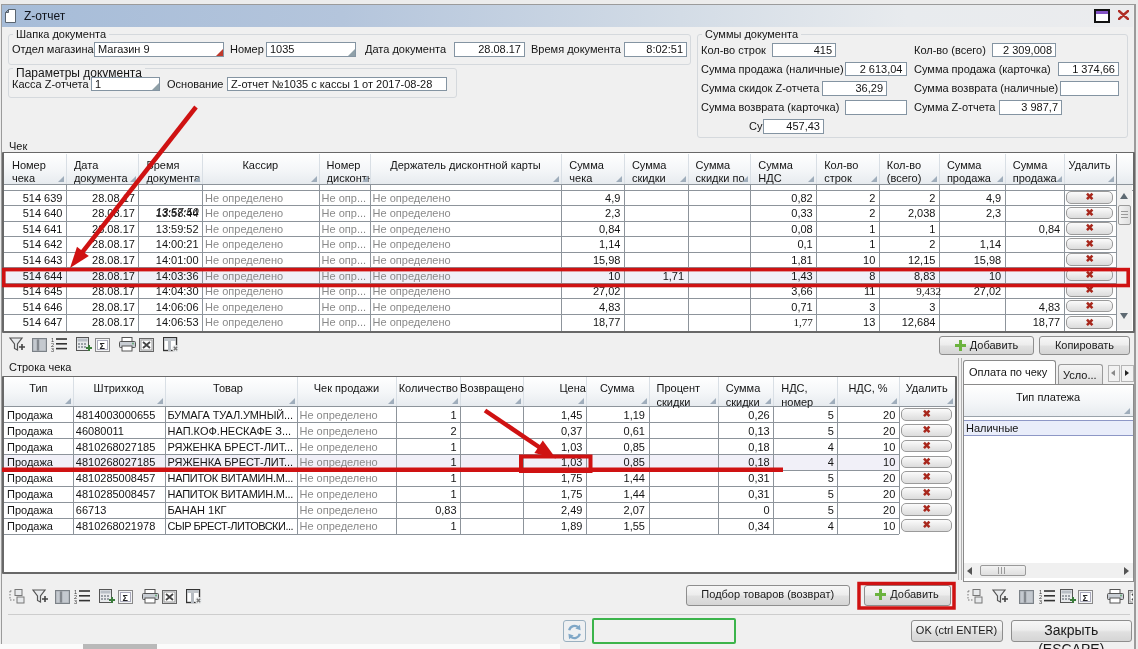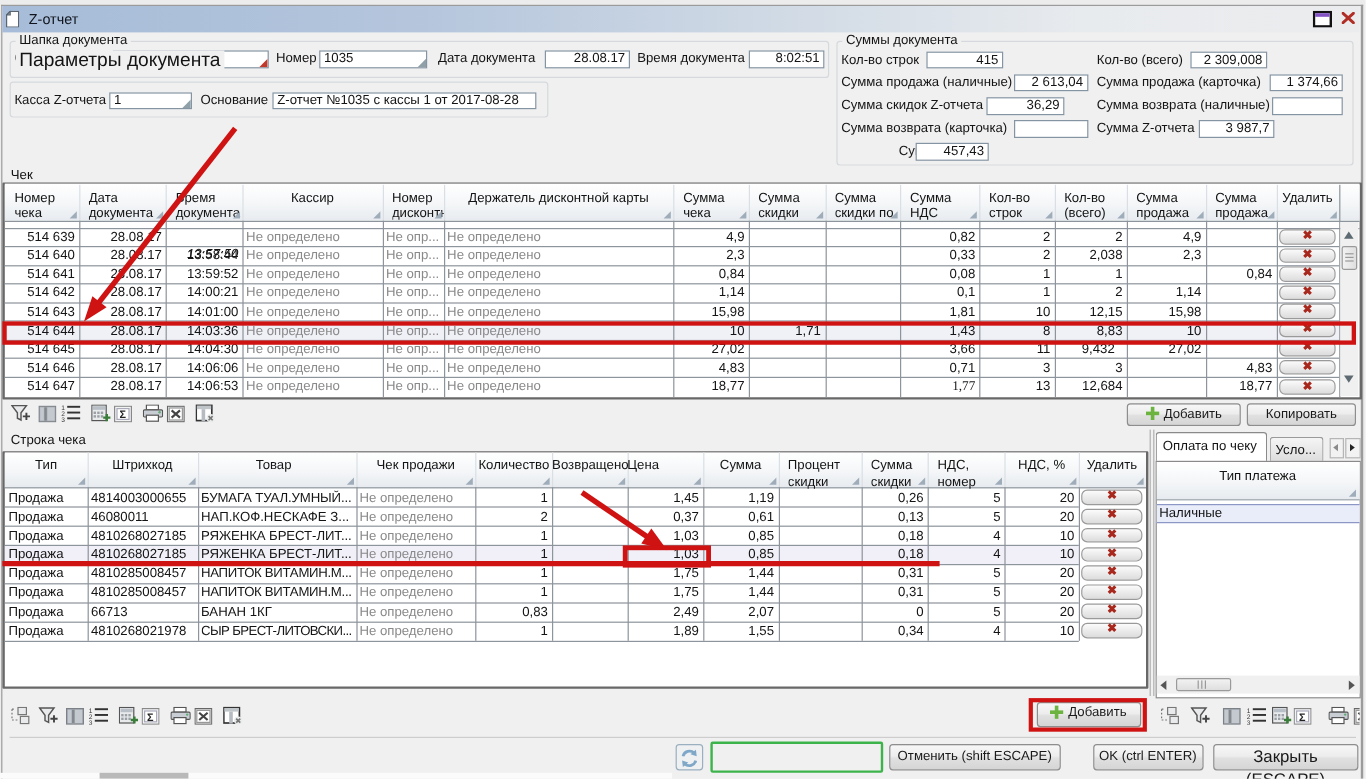--- a/index.html
+++ b/index.html
@@ -19,21 +19,21 @@
 <div style="position:absolute;left:13px;top:27.5px;height:13px;line-height:13px;white-space:nowrap;font-size:11px"><span style="background:#f0f0f0;padding:0 3px">Шапка документа</span></div>
 <div style="position:absolute;left:12px;top:43px;height:13px;line-height:13px;white-space:nowrap;">Отдел магазина</div>
 <div style="position:absolute;left:94px;top:42px;width:130px;height:14.5px;background:#fff;border:1px solid #8494a2;box-sizing:border-box;line-height:12.5px;font-size:11px;padding-left:3px;overflow:hidden">Магазин 9<div style="position:absolute;right:0;bottom:0;width:0;height:0;border-left:7px solid transparent;border-bottom:7px solid #c0392b"></div></div>
 <div style="position:absolute;left:230px;top:43px;height:13px;line-height:13px;white-space:nowrap;">Номер</div>
 <div style="position:absolute;left:266px;top:42px;width:90px;height:14.5px;background:#fff;border:1px solid #8494a2;box-sizing:border-box;line-height:12.5px;font-size:11px;padding-left:3px;overflow:hidden">1035<div style="position:absolute;right:0;bottom:0;width:0;height:0;border-left:7px solid transparent;border-bottom:7px solid #8fa0a8"></div></div>
 <div style="position:absolute;left:365px;top:43px;height:13px;line-height:13px;white-space:nowrap;">Дата документа</div>
 <div style="position:absolute;left:454px;top:42px;width:71px;height:14.5px;background:#fff;border:1px solid #8494a2;box-sizing:border-box;line-height:12.5px;font-size:11px;padding-right:3px;text-align:right;overflow:hidden">28.08.17</div>
 <div style="position:absolute;left:531px;top:43px;height:13px;line-height:13px;white-space:nowrap;">Время документа</div>
 <div style="position:absolute;left:624px;top:42px;width:63px;height:14.5px;background:#fff;border:1px solid #8494a2;box-sizing:border-box;line-height:12.5px;font-size:11px;padding-right:3px;text-align:right;overflow:hidden">8:02:51</div>
 <div style="position:absolute;left:8px;top:67.5px;width:447px;height:28px;border:1px solid #d5d9dd;border-radius:3px"></div>
-<div style="position:absolute;left:13px;top:44px;height:13px;line-height:13px;white-space:nowrap;font-size:16px"><span style="background:#f0f0f0;padding:0 3px">Параметры документа</span></div>
+<div style="position:absolute;left:13px;top:67px;height:13px;line-height:13px;white-space:nowrap;font-size:12px"><span style="background:#f0f0f0;padding:0 3px">Параметры документа</span></div>
 <div style="position:absolute;left:12px;top:77.5px;height:13px;line-height:13px;white-space:nowrap;">Касса Z-отчета</div>
 <div style="position:absolute;left:91px;top:76.5px;width:69px;height:14.5px;background:#fff;border:1px solid #8494a2;box-sizing:border-box;line-height:12.5px;font-size:11px;padding-left:3px;overflow:hidden">1<div style="position:absolute;right:0;bottom:0;width:0;height:0;border-left:7px solid transparent;border-bottom:7px solid #8fa0a8"></div></div>
 <div style="position:absolute;left:167px;top:77.5px;height:13px;line-height:13px;white-space:nowrap;">Основание</div>
 <div style="position:absolute;left:227px;top:76.5px;width:220px;height:14.5px;background:#fff;border:1px solid #8494a2;box-sizing:border-box;line-height:12.5px;font-size:11px;padding-left:3px;overflow:hidden">Z-отчет №1035 с кассы 1 от 2017-08-28</div>
 <div style="position:absolute;left:697px;top:33.5px;width:429px;height:102px;border:1px solid #d5d9dd;border-radius:3px"></div>
 <div style="position:absolute;left:702px;top:27.5px;height:13px;line-height:13px;white-space:nowrap;font-size:11px"><span style="background:#f0f0f0;padding:0 3px">Суммы документа</span></div>
 <div style="position:absolute;left:701px;top:43.8px;height:13px;line-height:13px;white-space:nowrap;">Кол-во строк</div>
 <div style="position:absolute;left:772px;top:42.8px;width:64px;height:14.5px;background:#fff;border:1px solid #8494a2;box-sizing:border-box;line-height:12.5px;font-size:11px;padding-right:3px;text-align:right;overflow:hidden">415</div>
 <div style="position:absolute;left:914px;top:43.8px;height:13px;line-height:13px;white-space:nowrap;">Кол-во (всего)</div>
 <div style="position:absolute;left:992px;top:42.8px;width:64px;height:14.5px;background:#fff;border:1px solid #8494a2;box-sizing:border-box;line-height:12.5px;font-size:11px;padding-right:3px;text-align:right;overflow:hidden">2 309,008</div>
@@ -211,21 +211,21 @@
 <div style="position:absolute;left:1066.2px;top:268.9px;width:46.8px;height:12.6px;border:1px solid #9a9a9a;border-radius:5px;background:linear-gradient(180deg,#fbfbfb,#dcdcdc);box-sizing:border-box;text-align:center;line-height:10.6px;font-size:10px;color:#a8281d;font-weight:bold">✖</div>
 <div style="position:absolute;right:1075.6px;top:285.1px;height:13px;line-height:13px;white-space:nowrap;">514 645</div>
 <div style="position:absolute;right:1003.1px;top:285.1px;height:13px;line-height:13px;white-space:nowrap;">28.08.17</div>
 <div style="position:absolute;right:939.4px;top:285.1px;height:13px;line-height:13px;white-space:nowrap;">14:04:30</div>
 <div style="position:absolute;left:205.1px;top:285.1px;height:13px;line-height:13px;white-space:nowrap;color:#8a8a8a">Не определено</div>
 <div style="position:absolute;left:321.6px;top:285.1px;height:13px;line-height:13px;white-space:nowrap;color:#8a8a8a">Не опр...</div>
 <div style="position:absolute;left:372.6px;top:285.1px;height:13px;line-height:13px;white-space:nowrap;color:#8a8a8a">Не определено</div>
 <div style="position:absolute;right:517.6px;top:285.1px;height:13px;line-height:13px;white-space:nowrap;">27,02</div>
 <div style="position:absolute;right:325.3px;top:285.1px;height:13px;line-height:13px;white-space:nowrap;">3,66</div>
 <div style="position:absolute;right:262.7px;top:285.1px;height:13px;line-height:13px;white-space:nowrap;">11</div>
-<div style="position:absolute;right:209px;top:285.1px;height:13px;line-height:13px;white-space:nowrap;">9,432</div>
+<div style="position:absolute;right:197px;top:285.1px;height:13px;line-height:13px;white-space:nowrap;font-family:Liberation Serif, serif;">9,432</div>
 <div style="position:absolute;right:136.8px;top:285.1px;height:13px;line-height:13px;white-space:nowrap;">27,02</div>
 <div style="position:absolute;left:1066.2px;top:284.4px;width:46.8px;height:12.6px;border:1px solid #9a9a9a;border-radius:5px;background:linear-gradient(180deg,#fbfbfb,#dcdcdc);box-sizing:border-box;text-align:center;line-height:10.6px;font-size:10px;color:#a8281d;font-weight:bold">✖</div>
 <div style="position:absolute;right:1075.6px;top:300.6px;height:13px;line-height:13px;white-space:nowrap;">514 646</div>
 <div style="position:absolute;right:1003.1px;top:300.6px;height:13px;line-height:13px;white-space:nowrap;">28.08.17</div>
 <div style="position:absolute;right:939.4px;top:300.6px;height:13px;line-height:13px;white-space:nowrap;">14:06:06</div>
 <div style="position:absolute;left:205.1px;top:300.6px;height:13px;line-height:13px;white-space:nowrap;color:#8a8a8a">Не определено</div>
 <div style="position:absolute;left:321.6px;top:300.6px;height:13px;line-height:13px;white-space:nowrap;color:#8a8a8a">Не опр...</div>
 <div style="position:absolute;left:372.6px;top:300.6px;height:13px;line-height:13px;white-space:nowrap;color:#8a8a8a">Не определено</div>
 <div style="position:absolute;right:517.6px;top:300.6px;height:13px;line-height:13px;white-space:nowrap;">4,83</div>
 <div style="position:absolute;right:325.3px;top:300.6px;height:13px;line-height:13px;white-space:nowrap;">0,71</div>
@@ -329,21 +329,21 @@
 <div style="position:absolute;left:72.8px;top:382px;width:91.7px;text-align:center;height:13px;line-height:13px;font-size:11px">Штрихкод</div>
 <div style="position:absolute;left:156.5px;top:398.3px;width:0;height:0;border-left:6px solid transparent;border-bottom:6px solid #9fadbb"></div>
 <div style="position:absolute;left:162px;top:382px;width:132px;text-align:center;height:13px;line-height:13px;font-size:11px">Товар</div>
 <div style="position:absolute;left:288.5px;top:398.3px;width:0;height:0;border-left:6px solid transparent;border-bottom:6px solid #9fadbb"></div>
 <div style="position:absolute;left:296.5px;top:382px;width:99.9px;text-align:center;height:13px;line-height:13px;font-size:11px">Чек продажи</div>
 <div style="position:absolute;left:388.4px;top:398.3px;width:0;height:0;border-left:6px solid transparent;border-bottom:6px solid #9fadbb"></div>
 <div style="position:absolute;left:396.4px;top:382px;width:63.7px;text-align:center;height:13px;line-height:13px;font-size:11px">Количество</div>
 <div style="position:absolute;left:452.1px;top:398.3px;width:0;height:0;border-left:6px solid transparent;border-bottom:6px solid #9fadbb"></div>
 <div style="position:absolute;left:460.1px;top:382px;width:62.7px;text-align:center;height:13px;line-height:13px;font-size:11px">Возвращено</div>
 <div style="position:absolute;left:514.8px;top:398.3px;width:0;height:0;border-left:6px solid transparent;border-bottom:6px solid #9fadbb"></div>
-<div style="position:absolute;left:522.8px;top:382px;width:63.1px;text-align:left;height:13px;line-height:13px;font-size:11px">Цена</div>
+<div style="position:absolute;left:522.8px;top:382px;width:63.1px;text-align:right;height:13px;line-height:13px;font-size:11px">Цена</div>
 <div style="position:absolute;left:577.9px;top:398.3px;width:0;height:0;border-left:6px solid transparent;border-bottom:6px solid #9fadbb"></div>
 <div style="position:absolute;left:585.9px;top:382px;width:62.6px;text-align:center;height:13px;line-height:13px;font-size:11px">Сумма</div>
 <div style="position:absolute;left:640.5px;top:398.3px;width:0;height:0;border-left:6px solid transparent;border-bottom:6px solid #9fadbb"></div>
 <div style="position:absolute;left:656.5px;top:382px;height:13px;line-height:13px;white-space:nowrap;width:61.2px;overflow:hidden">Процент</div>
 <div style="position:absolute;left:656.5px;top:395.5px;height:13px;line-height:13px;white-space:nowrap;width:61.2px;overflow:hidden">скидки</div>
 <div style="position:absolute;left:709.7px;top:398.3px;width:0;height:0;border-left:6px solid transparent;border-bottom:6px solid #9fadbb"></div>
 <div style="position:absolute;left:725.7px;top:382px;height:13px;line-height:13px;white-space:nowrap;width:47.5px;overflow:hidden">Сумма</div>
 <div style="position:absolute;left:725.7px;top:395.5px;height:13px;line-height:13px;white-space:nowrap;width:47.5px;overflow:hidden">скидки</div>
 <div style="position:absolute;left:765.2px;top:398.3px;width:0;height:0;border-left:6px solid transparent;border-bottom:6px solid #9fadbb"></div>
 <div style="position:absolute;left:781.2px;top:382px;height:13px;line-height:13px;white-space:nowrap;width:56.1px;overflow:hidden">НДС,</div>
@@ -537,20 +537,21 @@
       <rect x="2" y="2" width="11" height="10" fill="#fff" stroke="#999"></rect>
       <path d="M4 4 L11 10 M11 4 L4 10" stroke="#444" stroke-width="1.8"></path>
     </svg>
 <svg style="position:absolute;left:186px;top:589px" width="16" height="15" viewBox="0 0 16 15">
       <rect x="0.5" y="0.5" width="13" height="13" fill="#fff" stroke="#333" stroke-width="1.4"></rect>
       <rect x="1" y="1" width="12" height="3" fill="#c0c5ca"></rect>
       <rect x="5" y="4" width="3" height="10" fill="#b6bbc1"></rect>
       <circle cx="12.5" cy="11.5" r="3.4" fill="#e9ebec"></circle>
       <path d="M10.8 9.8 L14.2 13.2 M14.2 9.8 L10.8 13.2" stroke="#777" stroke-width="1.4"></path>
     </svg>
+<div style="position:absolute;left:686px;top:585px;width:163.5px;height:20.5px;border:1px solid #8e8e8e;border-radius:3px;background:linear-gradient(180deg,#f7f7f7 0%,#ededed 45%,#e0e0e0 55%,#d5d5d5 100%);box-sizing:border-box;text-align:center;line-height:17.5px;font-size:11px;color:#1a1a1a">Подбор товаров (возврат)</div>
 <div style="position:absolute;left:863.5px;top:585px;width:87px;height:20.5px;border:1px solid #8e8e8e;border-radius:3px;background:linear-gradient(180deg,#f7f7f7 0%,#ededed 45%,#e0e0e0 55%,#d5d5d5 100%);box-sizing:border-box;text-align:center;line-height:17.5px;font-size:11px;color:#1a1a1a"><span style="display:inline-block;position:relative;width:11px;height:11px;vertical-align:-2px;margin-right:4px"><span style="position:absolute;left:0;top:4px;width:11px;height:3px;background:#6cb33f"></span><span style="position:absolute;left:4px;top:0;width:3px;height:11px;background:#6cb33f"></span></span>Добавить</div>
 <div style="position:absolute;left:963px;top:585px;width:170px;height:22px;overflow:hidden">
       <div style="position:relative;width:200px;height:22px">
 <svg style="position:absolute;left:3px;top:4px" width="17" height="15" viewBox="0 0 17 15">
           <rect x="7" y="0.5" width="7" height="6" fill="#e8eaec" stroke="#777"></rect>
           <rect x="9" y="8" width="7" height="6" fill="#e8eaec" stroke="#777"></rect>
           <path d="M2 2 L5 2 M2 2 L2 11 L7 11" fill="none" stroke="#777" stroke-width="1" stroke-dasharray="1.5,1.5"></path>
         </svg>
 <svg style="position:absolute;left:29px;top:4px" width="17" height="15" viewBox="0 0 17 15">
           <path d="M1 1 L13 1 L8.5 7 L8.5 13 L5.5 11.5 L5.5 7 Z" fill="#e8eaec" stroke="#555" stroke-width="1.2"></path>
@@ -605,21 +606,20 @@
 <div style="position:absolute;left:563px;top:620px;width:22.5px;height:21.5px;background:#eef0f2;border:1px solid #9ab0c0;border-radius:3px;box-sizing:border-box"></div>
 <svg style="position:absolute;left:566px;top:623.5px" width="17" height="16" viewBox="0 0 17 16">
       <g stroke="#7fa7c7" stroke-width="2.3" fill="none">
         <path d="M3.2 6.2 A 5.6 5.6 0 0 1 12.4 3.4"></path>
         <path d="M13.8 9.8 A 5.6 5.6 0 0 1 4.6 12.6"></path>
       </g>
       <path d="M13.9 0.8 L14.6 6.2 L9.4 4.6 Z" fill="#7fa7c7"></path>
       <path d="M3.1 15.2 L2.4 9.8 L7.6 11.4 Z" fill="#7fa7c7"></path>
     </svg>
 <div style="position:absolute;left:591.5px;top:617.5px;width:144px;height:26.5px;border:2px solid #3cb44b;border-radius:2px;box-sizing:border-box"></div>
-<div style="position:absolute;left:740.5px;top:620px;width:143.5px;height:21.5px;border:1px solid #8e8e8e;border-radius:3px;background:linear-gradient(180deg,#f7f7f7 0%,#ededed 45%,#e0e0e0 55%,#d5d5d5 100%);box-sizing:border-box;text-align:center;line-height:18.5px;font-size:11px;color:#1a1a1a">Отменить (shift ESCAPE)</div>
 <div style="position:absolute;left:910.5px;top:620px;width:92px;height:21.5px;border:1px solid #8e8e8e;border-radius:3px;background:linear-gradient(180deg,#f7f7f7 0%,#ededed 45%,#e0e0e0 55%,#d5d5d5 100%);box-sizing:border-box;text-align:center;line-height:18.5px;font-size:11px;color:#1a1a1a">OK (ctrl ENTER)</div>
 <div style="position:absolute;left:1011px;top:620px;width:120.5px;height:21.5px;border:1px solid #8e8e8e;border-radius:3px;background:linear-gradient(180deg,#f7f7f7 0%,#ededed 45%,#e0e0e0 55%,#d5d5d5 100%);box-sizing:border-box;text-align:center;line-height:18.5px;font-size:14px;color:#1a1a1a">Закрыть (ESCAPE)</div>
 <div style="position:absolute;left:0px;top:644px;width:560px;height:5px;background:#fbfbfb"></div>
 <div style="position:absolute;left:83px;top:644px;width:74px;height:5px;background:#b9b9b9"></div>
 <svg style="position:absolute;left:0;top:0;pointer-events:none" width="1138" height="649" viewBox="0 0 1138 649">
       <path d="M196 107 L81.0 253.9" stroke="#cf1212" stroke-width="4.5" fill="none"></path>
       <path d="M70 268 L77.0 246.8 L88.8 256.1 Z" fill="#cf1212"></path>
       <path d="M485 410.5 L541.2 448.5" stroke="#cf1212" stroke-width="4.5" fill="none"></path>
       <path d="M556 458.5 L534.4 453.0 L542.8 440.5 Z" fill="#cf1212"></path>
       <rect x="3.8" y="269.6" width="1124.4" height="15.9" fill="none" stroke="#cf1212" stroke-width="3.6"></rect>

